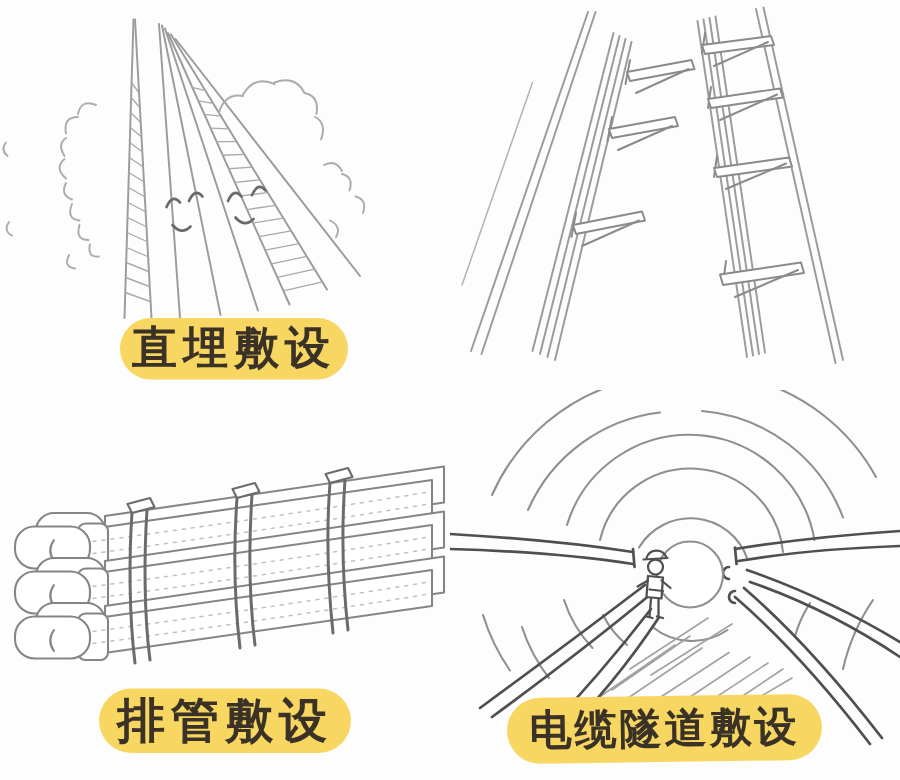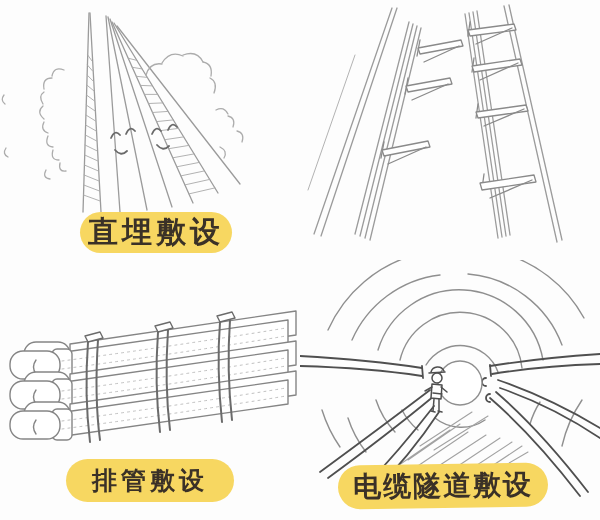--- a/index.html
+++ b/index.html
@@ -28,21 +28,21 @@
   .bracket{stroke:#8a8a8a;stroke-width:1.3;fill:#ffffff;}
   .bracket-line{stroke:#8a8a8a;stroke-width:1.3;}
 
   .pill{
     position:absolute;display:flex;align-items:center;justify-content:center;
     background:#f7d761;color:#3a3127;border-radius:23px;
     font-weight:700;z-index:2;white-space:nowrap;
   }
   .pill-1{left:80px;top:212px;width:152px;height:41px;font-size:30px;letter-spacing:4px;}
   .pill-2{left:340px;top:214px;width:181px;height:43px;font-size:29px;letter-spacing:3px;}
-  .pill-3{left:66px;top:459px;width:168px;height:43px;font-size:25px;letter-spacing:4px;}
+  .pill-3{left:66px;top:459px;width:168px;height:43px;font-size:32px;letter-spacing:4px;}
   .pill-4{left:338px;top:464px;width:210px;height:44px;font-size:28px;letter-spacing:2px;transform:rotate(-0.8deg);}
 </style>
 </head>
 <body>
 
 <div id="canvas">
 
   <div class="quad" style="left:0;top:0;">
     <svg viewBox="0 0 300 260">
 

